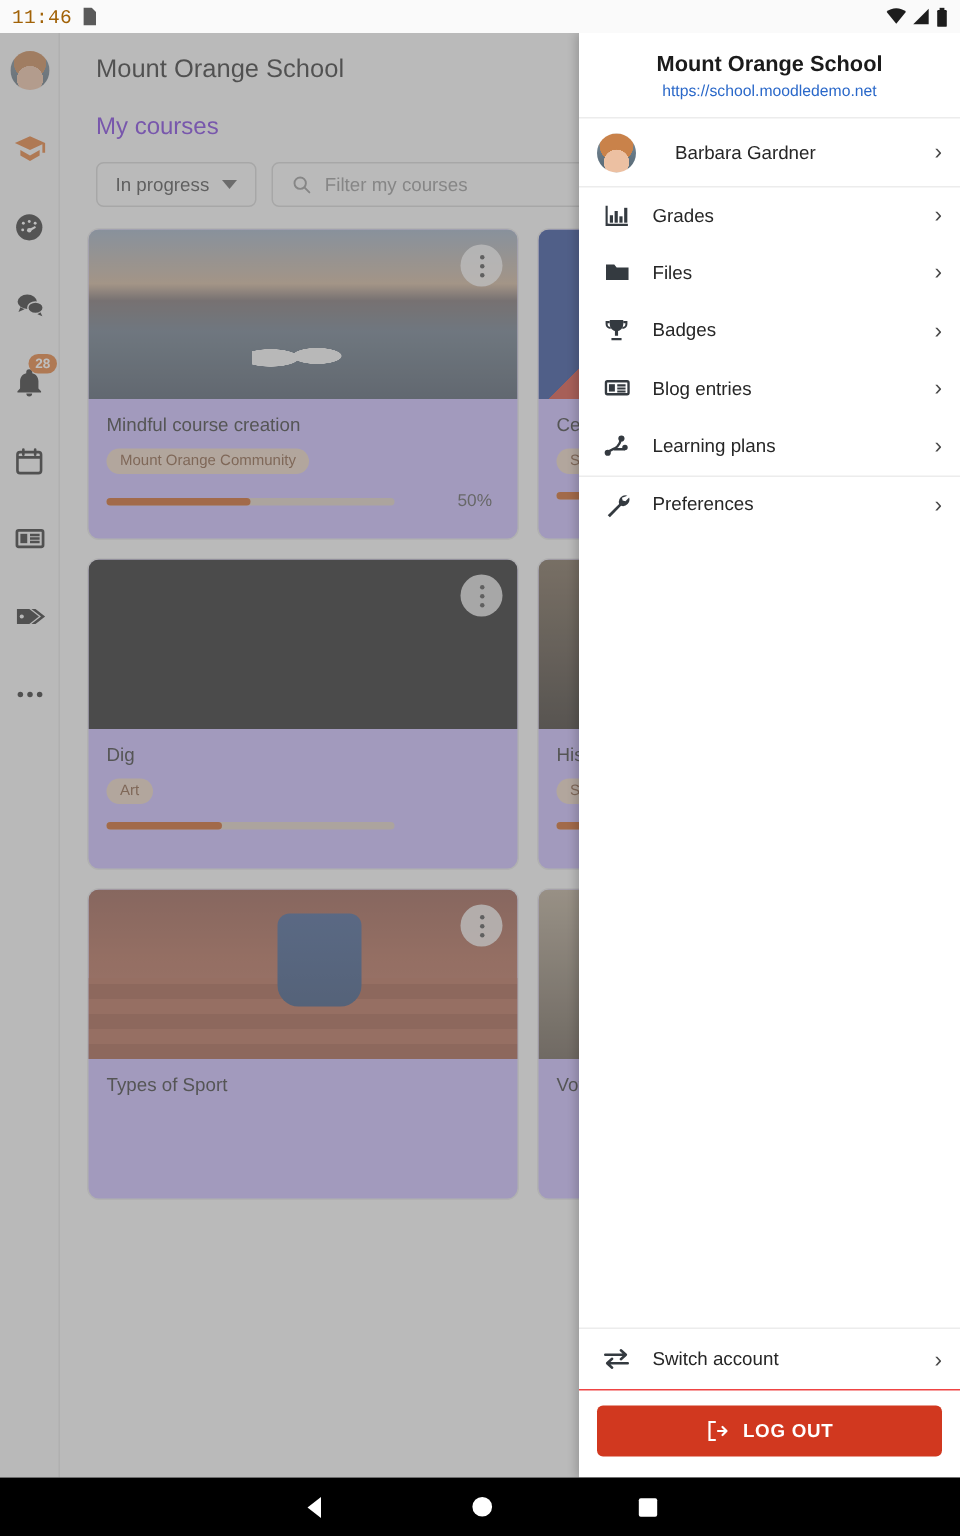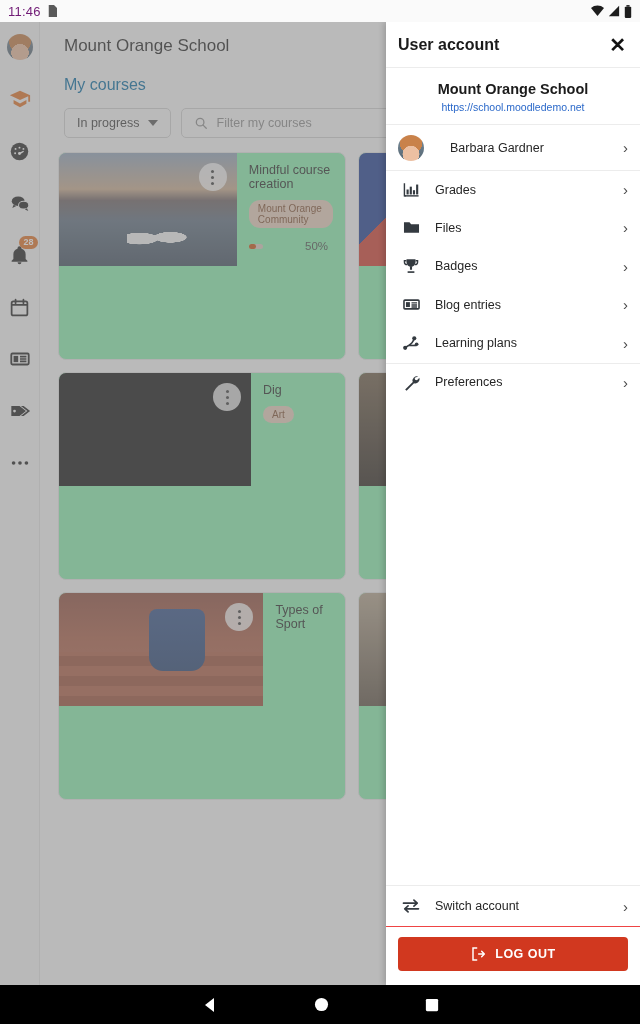--- a/index.html
+++ b/index.html
@@ -9,21 +9,21 @@
     background:#ffffff;
     position:relative;
   }
 
   
   #status-bar{
     position:absolute; top:0; left:0; width:640px; height:22px;
     background:#fafafa; display:flex; align-items:center;
     padding:0 8px; z-index:60;
   }
-  #status-bar .clock{ font-size:13px; color:#701a75; letter-spacing:.2px; }
+  #status-bar .clock{ font-size:13px; color:#a16207; letter-spacing:.2px;font-family:Liberation Mono, monospace; }
   #status-bar .sb-left{ display:flex; align-items:center; gap:7px; }
   #status-bar .sb-right{ margin-left:auto; display:flex; align-items:center; gap:4px; }
 
   
   #nav-bar{
     position:absolute; left:0; bottom:0; width:640px; height:39px;
     background:#000; display:flex; align-items:center; justify-content:center;
     gap:96px; z-index:70;
   }
 
@@ -61,21 +61,21 @@
 
   
   #content{
     position:absolute; top:0; left:40px; width:600px; height:963px;
     background:#f7f7f7; overflow:hidden;
   }
   #app-title{
     font-size:17px; color:#1d1d1d; padding:14px 0 0 24px;
   }
   #section-title{
-    font-size:16px; color:#0369a1; padding:20px 0 0 24px; font-weight:500;
+    font-size:16px; color:#6d28d9; padding:20px 0 0 24px; font-weight:500;
   }
   #filters{
     display:flex; gap:10px; padding:14px 0 0 24px; align-items:center;text-align:right;
   }
   #status-select{
     border:1px solid #cfcfcf; border-radius:5px; background:#f7f7f7;
     height:30px; display:flex; align-items:center; gap:8px;
     padding:0 12px; font-size:12.5px; color:#3a3a3a;
   }
   .caret{ width:0;height:0;border-left:5px solid transparent;border-right:5px solid transparent;border-top:6px solid #555; }
@@ -83,22 +83,22 @@
     border:1px solid #cfcfcf; border-radius:5px; background:#f7f7f7;
     height:30px; flex:1; display:flex; align-items:center; gap:9px;
     padding:0 12px; font-size:12.5px; color:#8a8a8a; margin-right:12px;
   }
 
   #course-grid{
     display:grid; grid-template-columns:288px 288px; gap:12px;
     padding:14px 0 0 18px;
   }
   .course-card{
-    background:#86efac; border:1px solid #e3e3e3; border-radius:8px;
-    overflow:hidden; height:208px; display:flex; flex-direction:row;
+    background:#c4b5fd; border:1px solid #e3e3e3; border-radius:8px;
+    overflow:hidden; height:208px; display:flex; flex-direction:column;
   }
   .card-img{ height:113px; width:100%; position:relative; }
   .kebab{
     position:absolute; top:10px; right:10px; width:28px; height:28px;
     border-radius:50%; background:rgba(250,250,250,.82);
     display:flex; flex-direction:column; align-items:center; justify-content:center; gap:3px;
   }
   .kebab i{ width:3px;height:3px;border-radius:50%;background:#3c3c3c;display:block; }
   .card-body{ padding:10px 12px 0 12px; }
   .card-title{ font-size:12.5px; color:#242424; }
@@ -386,24 +386,20 @@
           </div>
         </div>
       </div>
   </div>
 </div>
 
 <div id="dim-overlay"></div>
 
 <div id="drawer">
 
-  <div id="drawer-header">
-    <span class="dh-title">User account</span>
-    <span id="drawer-close">✕</span>
-  </div>
 
   <div id="site-block">
     <div id="site-name">Mount Orange School</div>
     <div id="site-url">https://school.moodledemo.net</div>
   </div>
 
   <div class="drawer-list">
 
     <div class="drawer-item tall sep-top">
       <span class="di-icon">

